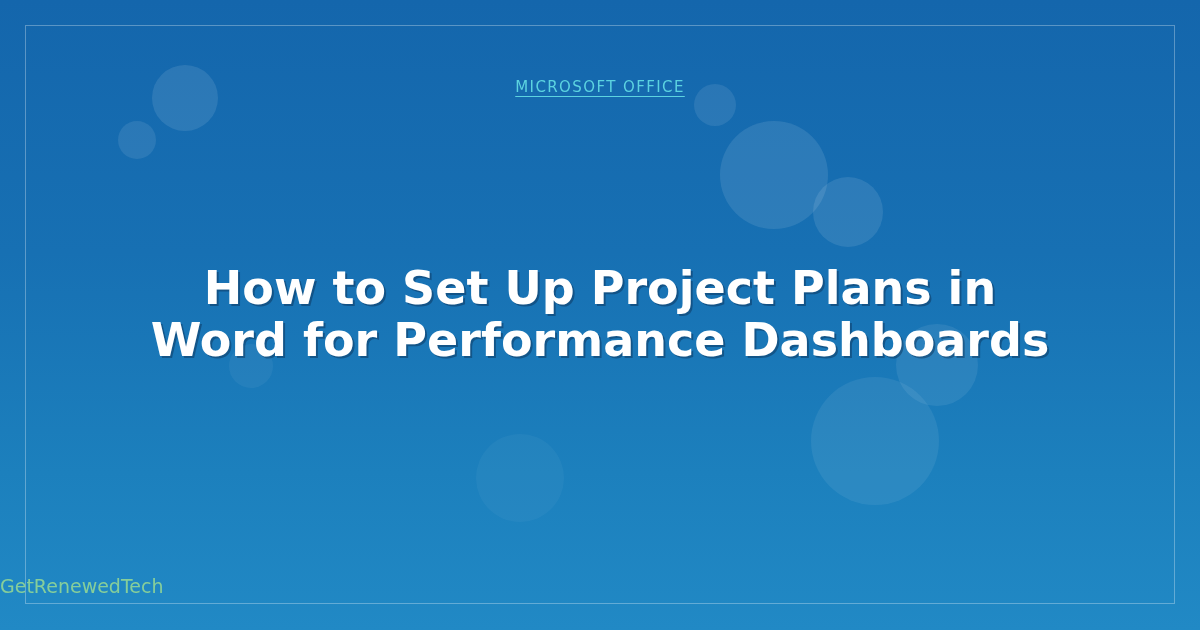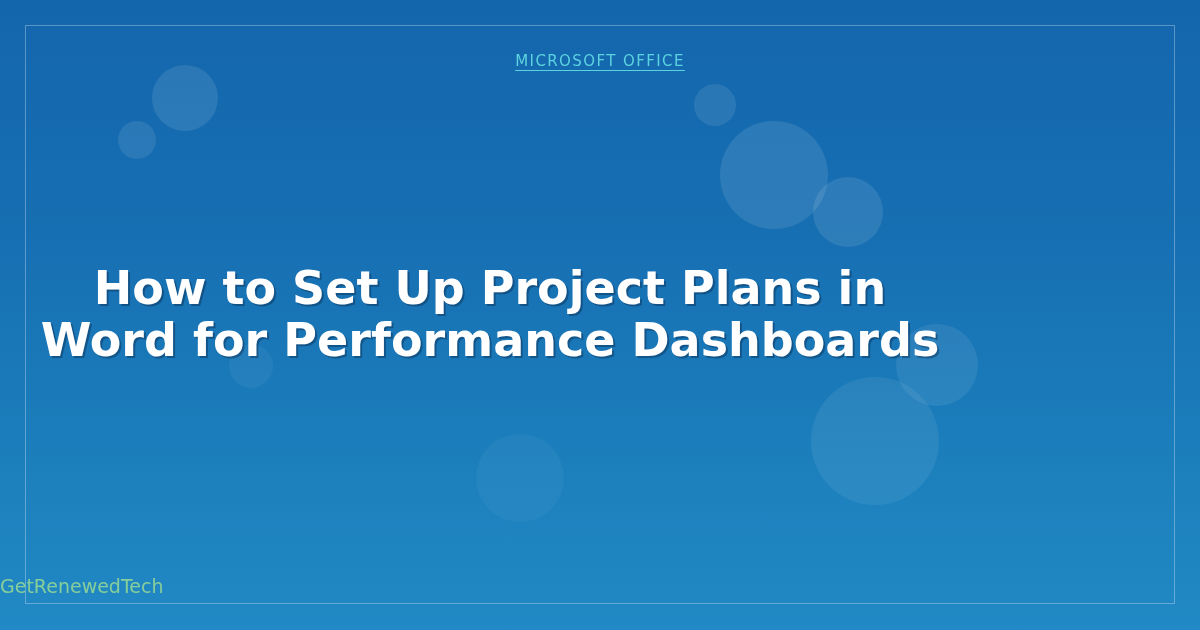--- a/index.html
+++ b/index.html
@@ -57,41 +57,41 @@
     top: 0;
     width: 1200px;
     height: 630px;
     z-index: 3;
     display: flex;
     flex-direction: column;
     align-items: center;
   }
 
   .eyebrow {
-    margin-top: 54px;
+    margin-top: 80px;
     font-size: 15px;
     font-weight: 400;
     letter-spacing: 1.4px;
     color: #5CD3E0;
     text-decoration: underline;
     text-underline-offset: 4px;
     text-transform: uppercase;
     line-height: 1;
     white-space: nowrap;
   }
 
   .title-wrap {
     position: absolute;
     left: 0;
     top: 0;
     width: 1200px;
     height: 630px;
     display: flex;
     align-items: center;
-    justify-content: flex-start;
+    justify-content: center;
     pointer-events: none;
   }
   .title {
     width: 980px;
     text-align: center;
     font-size: 46px;
     font-weight: bold;
     line-height: 1.12;
     color: #ffffff;
     text-shadow: 2px 2px 0 rgba(10,45,80,0.45);

